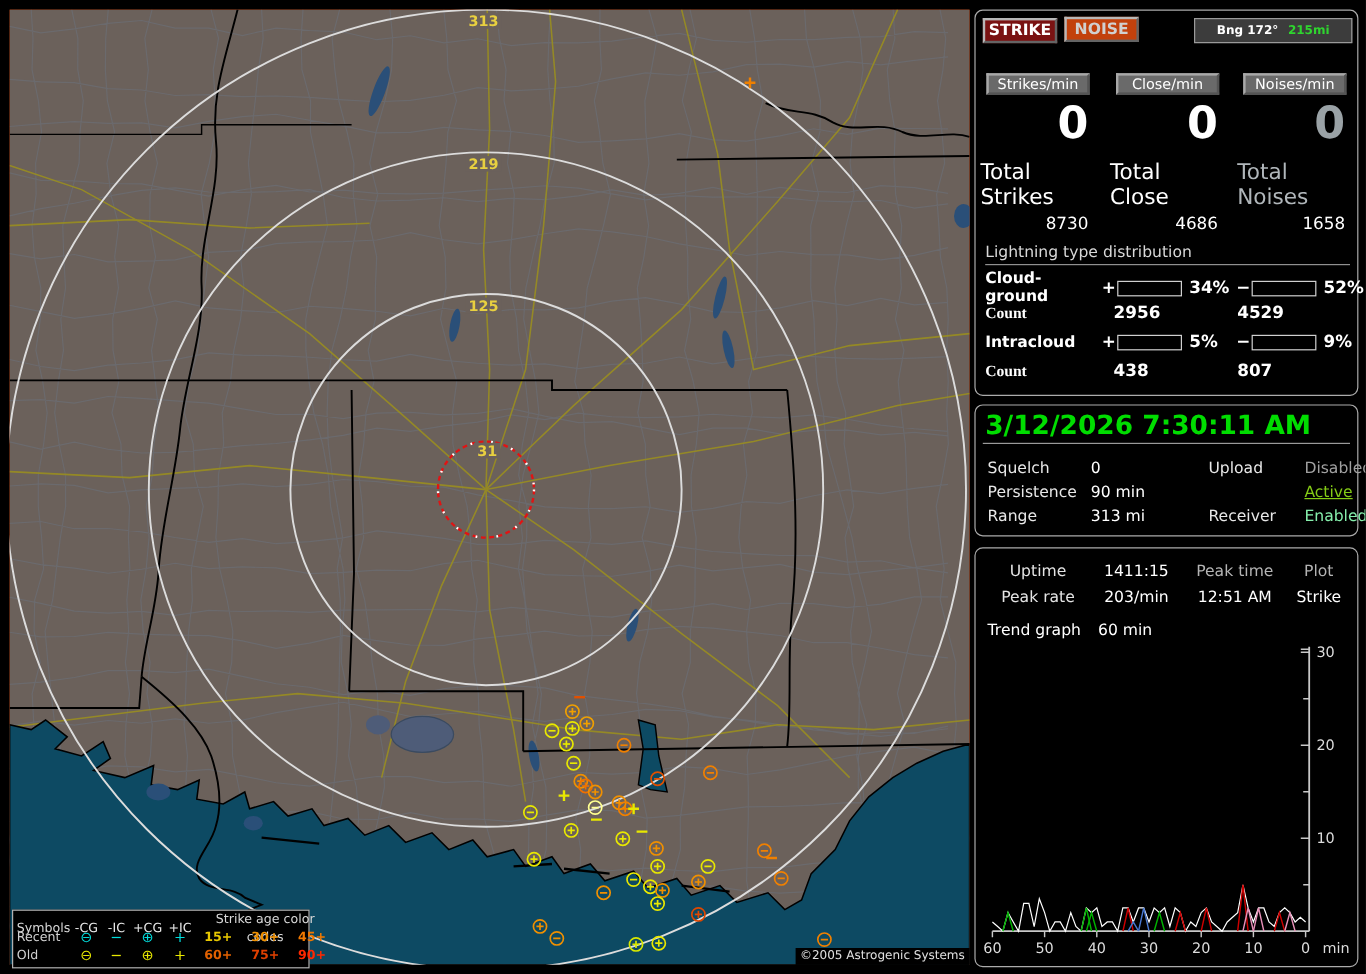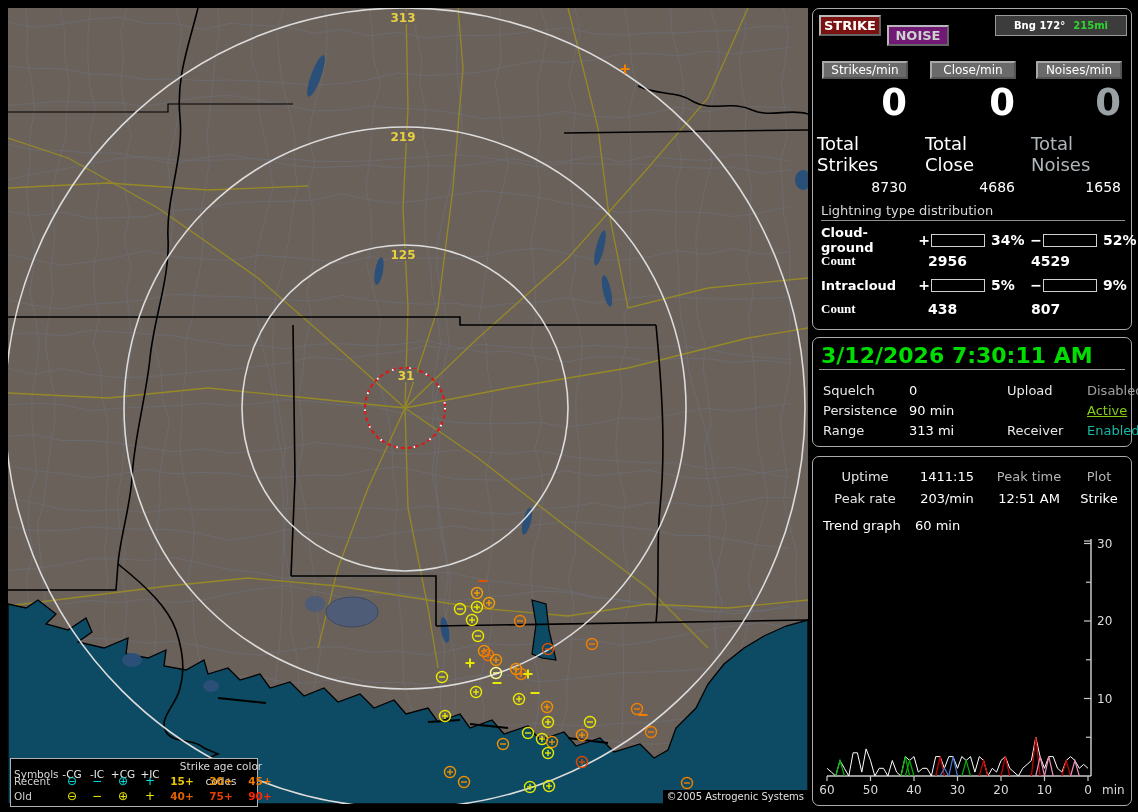--- a/index.html
+++ b/index.html
@@ -21,21 +21,21 @@
   .leg-head .agehead{grid-column:6 / span 3;text-align:center;color:#d8d8d8;}
   .leg-label{padding-left:3px;}
   
   .panel{position:absolute;left:812px;width:318px;background:#000;border:1px solid #ababab;border-radius:7px;}
   #panel1{top:8px;height:320px;}
   #panel2{top:337px;height:108px;}
   #panel3{top:456px;height:348px;}
   .btn3d{display:flex;align-items:center;justify-content:center;border:2px outset #b8b8b8;
          font-size:13px;font-weight:bold;box-sizing:border-box;cursor:pointer;}
   #btn-strike{position:absolute;left:6px;top:6px;width:62px;height:21px;background:#7a1212;color:#fff;}
-  #btn-noise{position:absolute;left:74px;top:16px;width:62px;height:21px;background:#701a75;color:#d0d0d0;}
+  #btn-noise{position:absolute;left:74px;top:5px;width:62px;height:21px;background:#c2410c;color:#d0d0d0;}
   #bng-box{position:absolute;left:182px;top:6px;width:132px;height:21px;background:#3c3c3c;
            border:1px solid #9a9a9a;display:flex;align-items:center;justify-content:center;
            gap:8px;font-size:10px;font-weight:bold;box-sizing:border-box;}
   #bng-box .dist-val{color:#2fd42f;}
   .rate-col{position:absolute;width:96px;top:52px;}
   .rate-col .minibtn{margin:0 auto;width:86px;height:18px;background:#6a6a6a;color:#fff;
         border:2px outset #a8a8a8;font-size:12px;display:flex;align-items:center;justify-content:center;box-sizing:border-box;}
   .rate-col .bigzero{font-size:37px;font-weight:bold;text-align:right;padding-right:6px;line-height:44px;margin-top:2px;}
   .rate-col .tlabel{text-align:left;font-size:18px;margin-top:8px;}
   .rate-col .tvalue{text-align:right;font-size:14px;padding-right:6px;margin-top:4px;}
@@ -372,21 +372,21 @@
         <span class="age" style="color: rgb(232, 200, 0);">15+</span>
         <span class="age" style="color: rgb(240, 144, 0);">30+</span>
         <span class="age" style="color: rgb(240, 120, 0);">45+</span>
       </div>
       <div class="leg-row">
         <span class="leg-label">Old</span>
         <span class="sym" style="color: rgb(232, 232, 0);">⊖</span>
         <span class="sym" style="color: rgb(232, 232, 0);">−</span>
         <span class="sym" style="color: rgb(232, 232, 0);">⊕</span>
         <span class="sym" style="color: rgb(232, 232, 0);">+</span>
-        <span class="age" style="color: rgb(224, 96, 0);">40+</span>
+        <span class="age" style="color: rgb(224, 96, 0);">60+</span>
         <span class="age" style="color: rgb(224, 64, 0);">75+</span>
         <span class="age" style="color: rgb(255, 40, 0);">90+</span>
       </div>
     </div>
 
     <div id="copyright">©2005 Astrogenic Systems</div>
   </div>
 
   <div class="panel" id="panel1">
     <div class="btn3d" id="btn-strike">STRIKE</div>
@@ -463,21 +463,21 @@
       <div class="p2-row">
         <span class="lab">Persistence</span>
         <span>90 min</span>
         <span class="lab"></span>
         <span style="color: #84cc16; text-decoration: underline;">Active</span>
       </div>
       <div class="p2-row">
         <span class="lab">Range</span>
         <span>313 mi</span>
         <span class="lab">Receiver</span>
-        <span style="color: #14b8a6;">Enabled</span>
+        <span style="color: #86efac;">Enabled</span>
       </div>
     </div>
   </div>
 
   <div class="panel" id="panel3">
     <div id="p3rows">
       <div class="p3-row">
         <span class="lab">Uptime</span>
         <span>1411:15</span>
         <span class="dim">Peak time</span>

